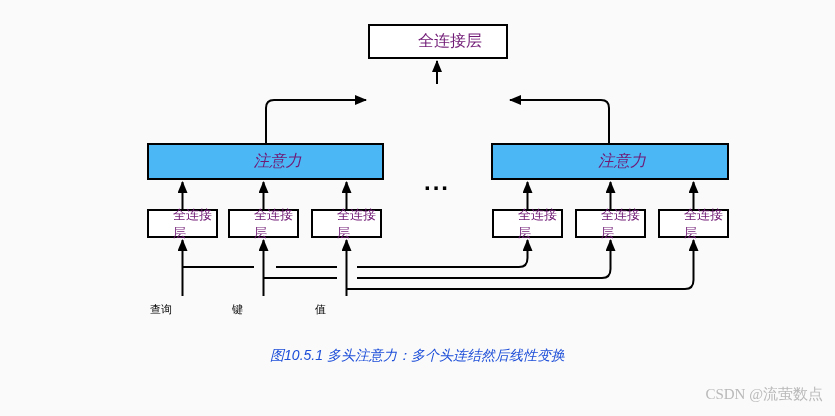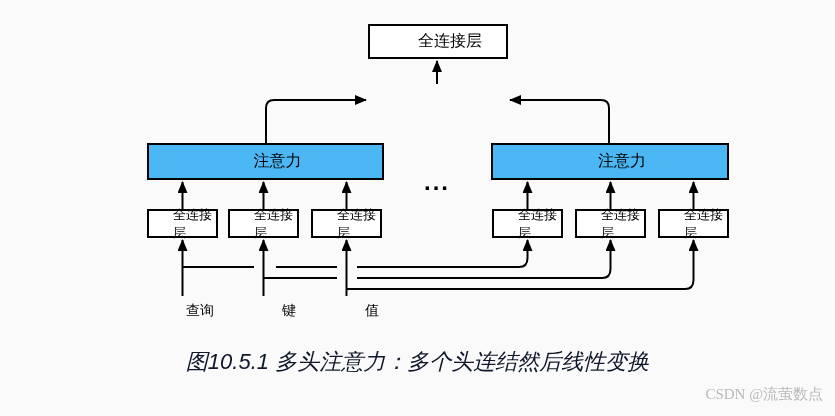--- a/index.html
+++ b/index.html
@@ -14,46 +14,46 @@
     overflow:hidden;
   }
   .connectors{
     position:absolute;left:0;top:0;
   }
   .box{
     position:absolute;
     box-sizing:border-box;
     border:2px solid var(--box_border,#000);
     display:flex;align-items:center;justify-content:center;
-    color:#000000;
+    color:#701a75;
     background:#fff;
     z-index:2;
     padding-left:24px;
   }
   .box-fc-top   {left:368px;top:24px;width:140px;height:35px;font-size:16px;}
   .box-concat   {left:368px;top:84px;width:140px;height:35px;font-size:16px;background:var(--concat_fill,#aed7f7);}
-  .box-attn     {top:143px;height:37px;font-size:16px;background:var(--attention_fill,#4cb7f5);}
+  .box-attn     {top:143px;height:37px;font-size:16px;background:var(--attention_fill,#4cb7f5);font-style:italic;}
   .box-attn-l   {left:147px;width:237px;}
   .box-attn-r   {left:491px;width:238px;}
   .box-fc-small {top:209px;width:71px;height:29px;font-size:13px;}
   .fc1{left:147px;}  .fc2{left:228px;} .fc3{left:311px;}
   .fc4{left:492px;}  .fc5{left:575px;} .fc6{left:658px;}
   .ellipsis{
     position:absolute;left:417px;top:168px;width:40px;
     text-align:center;font-size:24px;font-weight:bold;color:#000;
     letter-spacing:2px;z-index:2;
   }
   .input-label{
     position:absolute;top:302px;width:64px;
-    text-align:right;font-size:14px;color:#000;z-index:2;
+    text-align:left;font-size:11px;color:#000;z-index:2;
   }
   .lbl-query{left:150px;} .lbl-key{left:232px;} .lbl-value{left:315px;}
   .caption{
     position:absolute;left:0;top:347px;width:100%;
-    text-align:center;font-size:22px;font-style:italic;color:#0f172a;
+    text-align:center;font-size:14px;font-style:italic;color:#1d4ed8;
   }
   .watermark{
     position:absolute;right:12px;top:385px;
     font-size:15px;color:var(--watermark_gray,#b9b9b9);font-family:Liberation Serif, serif;
   }
 </style>
 </head>
 <body>
 
 <div class="canvas">

